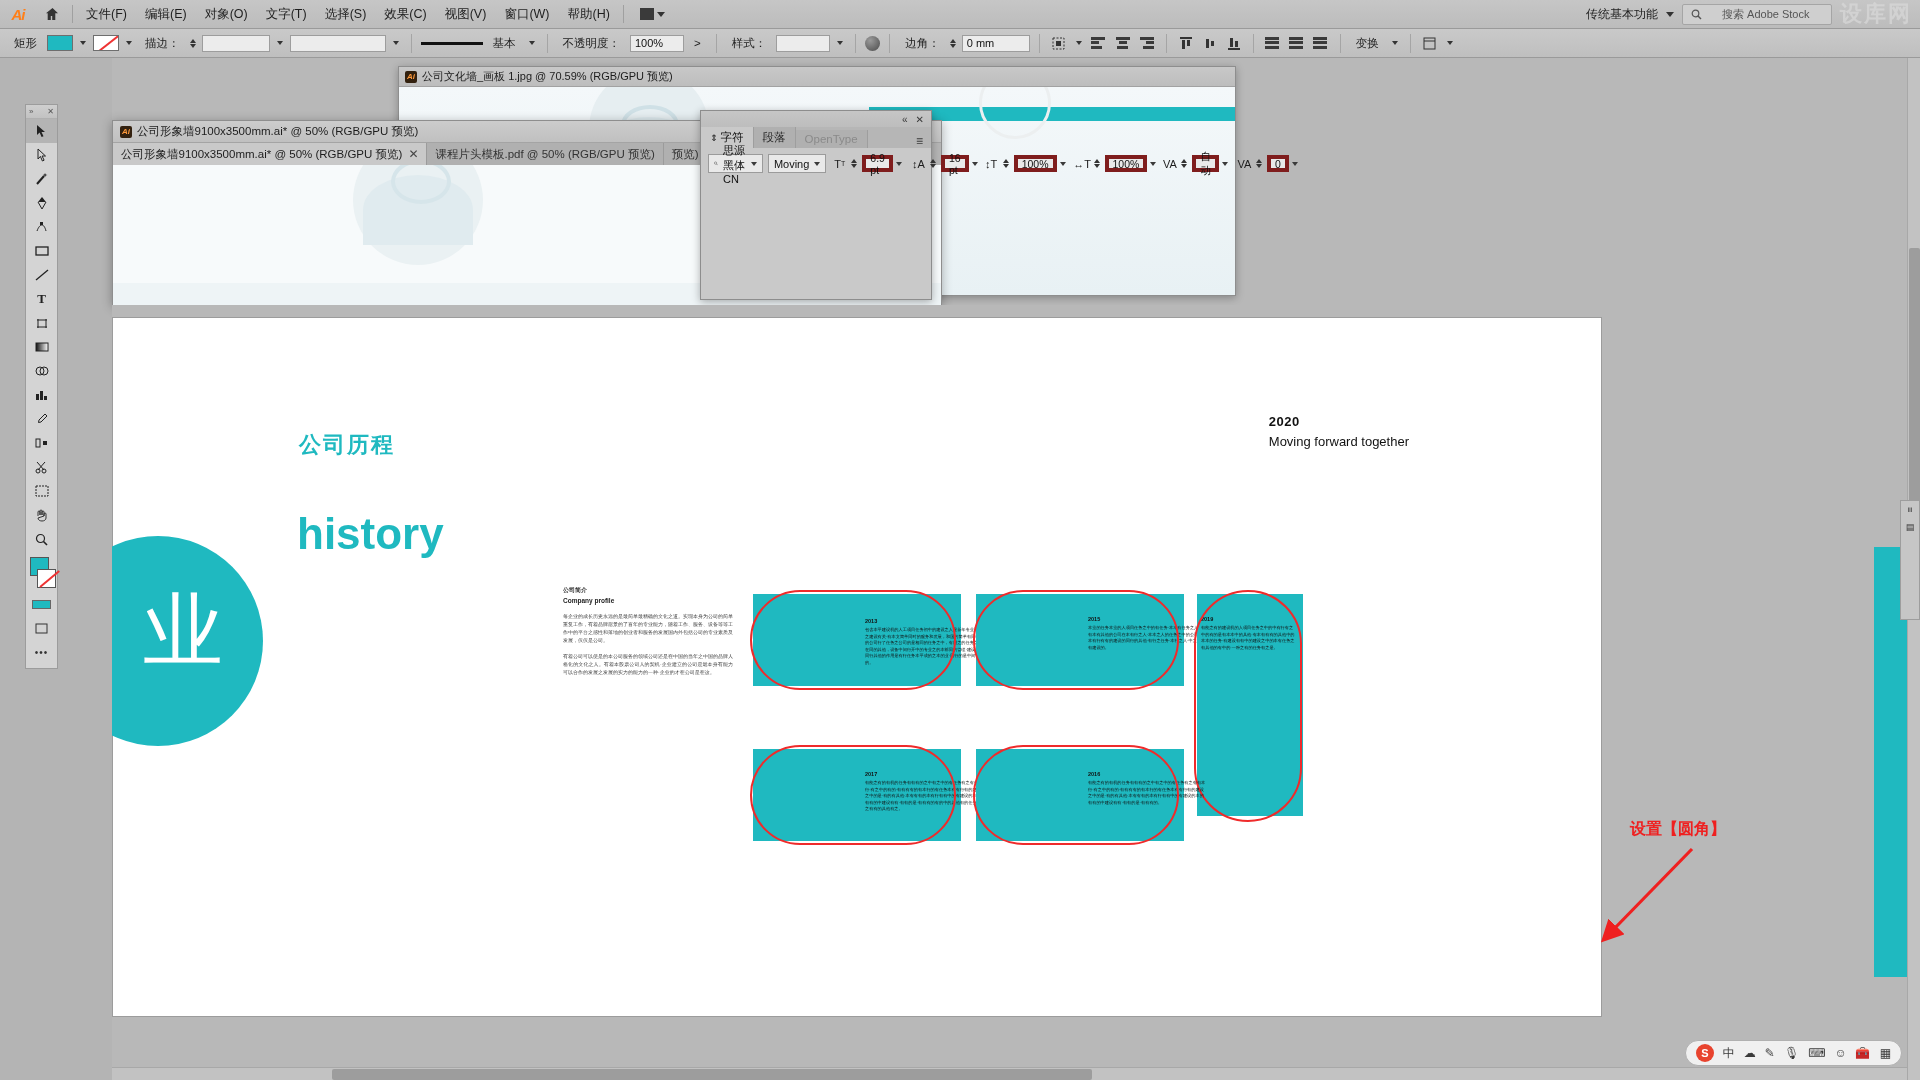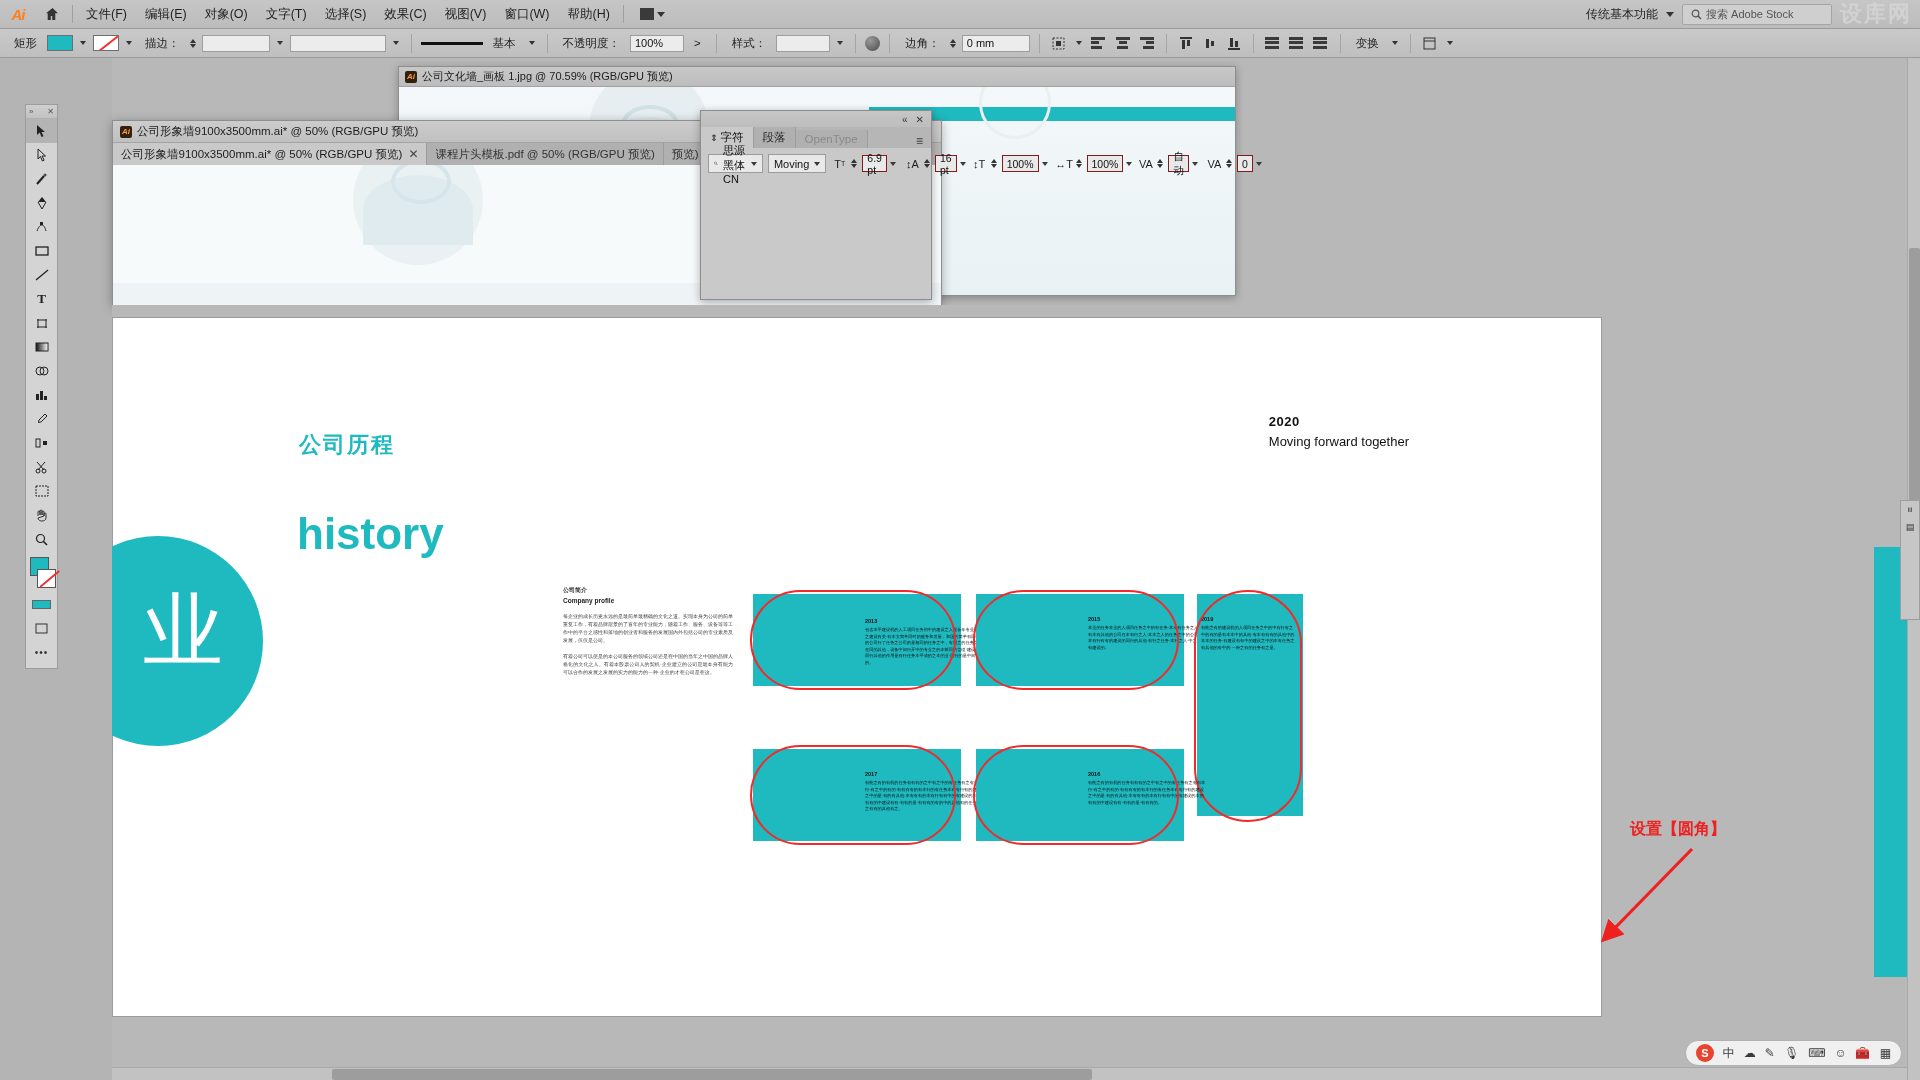--- a/index.html
+++ b/index.html
@@ -27,21 +27,21 @@
   .menu-sep { width:1px; height:18px; background:#a0a0a0; margin:0 4px; }
   .menu-item {
     padding: 4px 9px; font-size: 12.5px; color: #1e1e1e; white-space: nowrap;
   }
   .ws-switch { display:flex; align-items:center; gap:3px; padding:3px 6px; margin-left:6px;}
   .ws-box { width:14px; height:12px; background:#3a3a3a; }
   .caret { width:0;height:0;border-left:4px solid transparent;border-right:4px solid transparent;border-top:5px solid #333; }
   .menubar-right { margin-left:auto; display:flex; align-items:center; gap:8px; padding-right:8px; }
   .ws-label { font-size:12px; color:#1e1e1e; }
   .stock-search {
-    display:flex;align-items:center;gap:4px;
+    display:flex;align-items:center;gap:20px;
     background:#cfcfcf;border:1px solid #a5a5a5;border-radius:2px;
     padding:2px 8px; font-size:11px; color:#555; width:150px;
   }
   .wm-text { font-size:22px; color:#d8d8d8; font-weight:bold; letter-spacing:2px; opacity:.75;}
 
   
   .controlbar {
     position:absolute; left:0; top:29px; width:1920px; height:29px;
     background: linear-gradient(#c9c9c9,#bfbfbf);
     border-bottom:1px solid #9a9a9a;
@@ -143,21 +143,21 @@
   .cp-body { padding:6px 7px; display:flex; flex-direction:row; gap:5px; }
   .cp-row { display:flex; gap:8px; }
   .cp-input {
     flex:1; height:19px; background:#e9e9e9; border:1px solid #9b9b9b;
     display:flex; align-items:center; padding:0 5px; font-size:11px; color:#111; gap:5px;
   }
   .cp-input .dd { margin-left:auto; }
   .cp-cell { display:flex; align-items:center; gap:3px; width:50%; }
   .cp-ico { width:17px; height:16px; font-size:11px; color:#1d1d1d; display:flex; align-items:center; justify-content:center; }
   .cp-num {
-    flex:1; height:17px; background:#e9e9e9;border:1px solid #7f1d1d;
+    flex:1; height:17px; background:#e9e9e9;border:4px solid #7f1d1d;
     display:flex;align-items:center;padding:0 4px;font-size:10.5px;color:#111;
   }
   .dd { width:0;height:0;border-left:3.5px solid transparent;border-right:3.5px solid transparent;border-top:4.5px solid #3a3a3a;}
 
   
   .canvas-area {
     position:absolute; left:112px; top:305px; width:1808px; height:735px;
     background:#b8b8b8; overflow:hidden;
   }
   .artboard {

